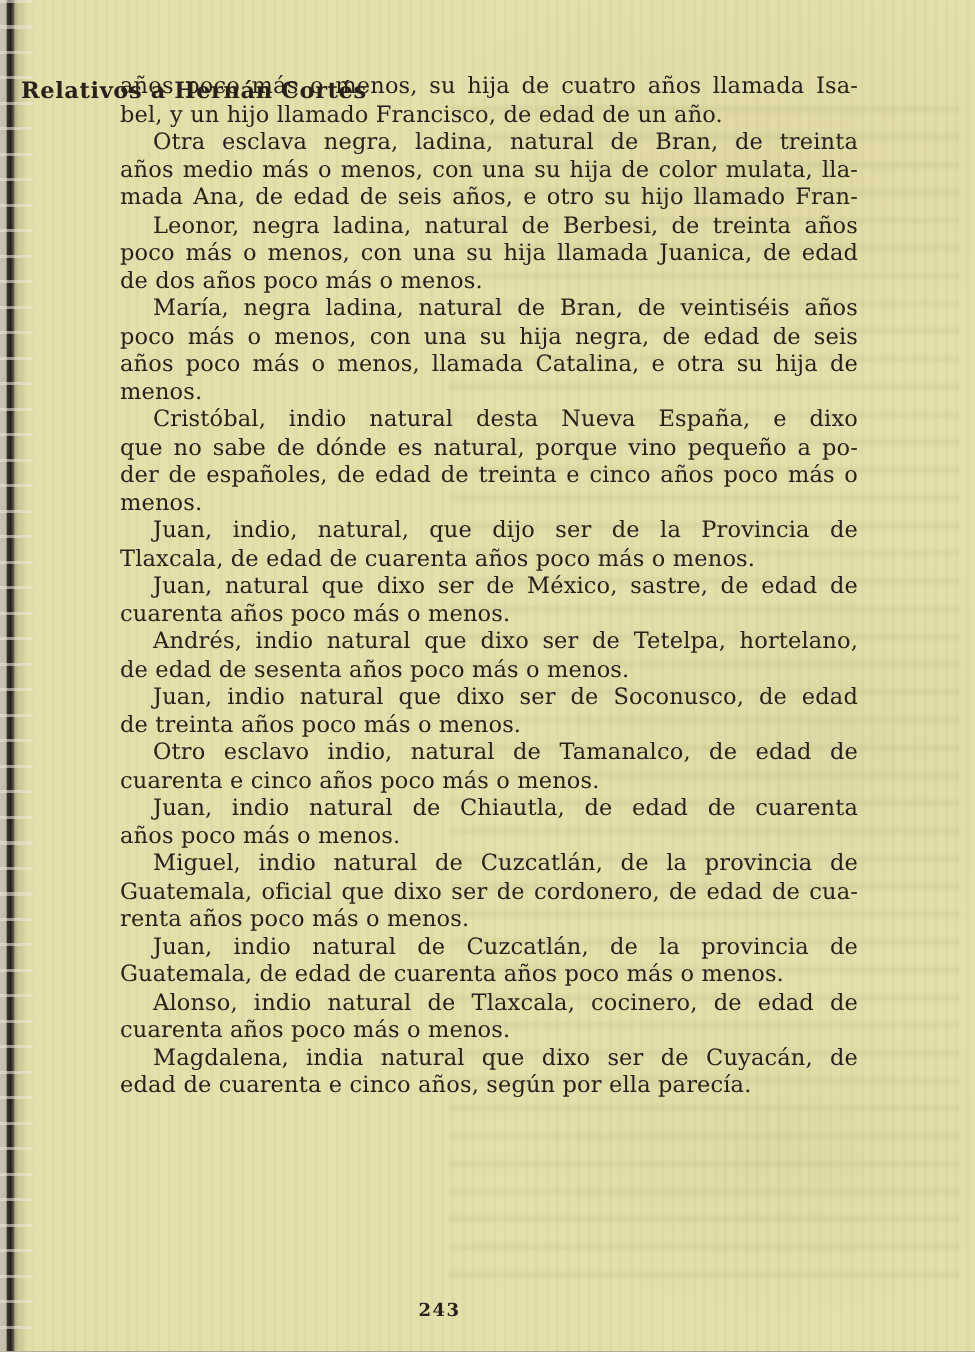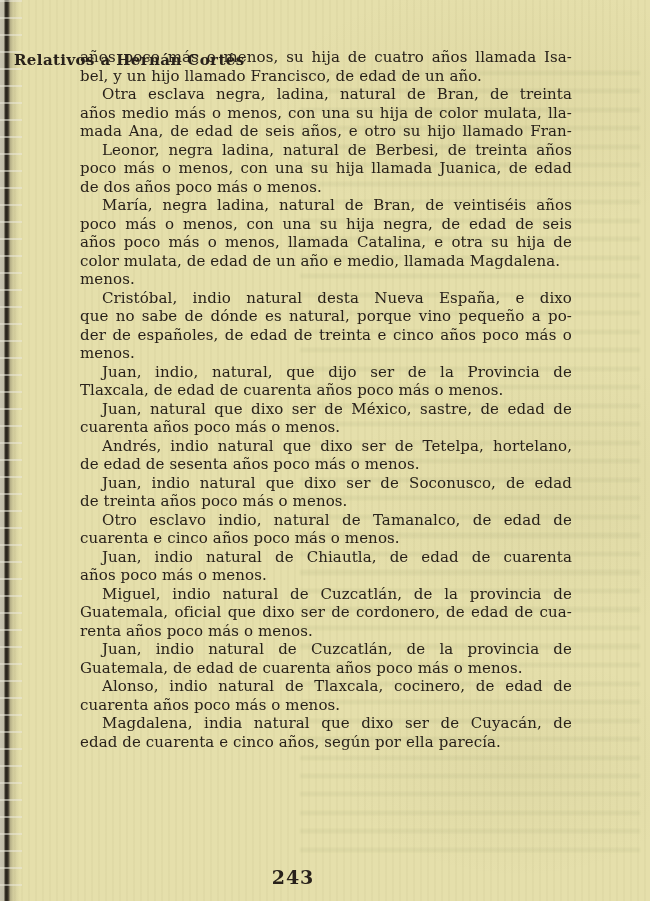--- a/index.html
+++ b/index.html
@@ -81,21 +81,21 @@
     white-space: normal;
   }
   .line.last { text-align-last: left; }
   .line.first { text-indent: 22px; }
   .page-number {
     position: absolute;
     top: 866px; left: 14px;
     width: 558px;
     text-align: center;
     font-weight: bold;
-    font-size: 19px;
+    font-size: 12px;
     letter-spacing: 1px;
   }
 </style>
 </head>
 <body>
 
 <div class="page">
   <div class="paper-texture"></div>
   <div class="showthrough"></div>
   <div class="binding"></div>
@@ -114,21 +114,20 @@
       </div>
       <div class="paragraph">
         <div class="line first">Leonor, negra ladina, natural de Berbesi, de treinta años</div>
         <div class="line">poco más o menos, con una su hija llamada Juanica, de edad</div>
         <div class="line last">de dos años poco más o menos.</div>
       </div>
       <div class="paragraph">
         <div class="line first">María, negra ladina, natural de Bran, de veintiséis años</div>
         <div class="line">poco más o menos, con una su hija negra, de edad de seis</div>
         <div class="line">años poco más o menos, llamada Catalina, e otra su hija de</div>
-        <div class="line last">color mulata, de edad de un año e medio, llamada Magdalena.</div>
       </div>
       <div class="paragraph">
         <div class="line last">menos.</div>
       </div>
       <div class="paragraph">
         <div class="line first">Cristóbal, indio natural desta Nueva España, e dixo</div>
         <div class="line">que no sabe de dónde es natural, porque vino pequeño a po-</div>
         <div class="line">der de españoles, de edad de treinta e cinco años poco más o</div>
         <div class="line last">menos.</div>
       </div>

